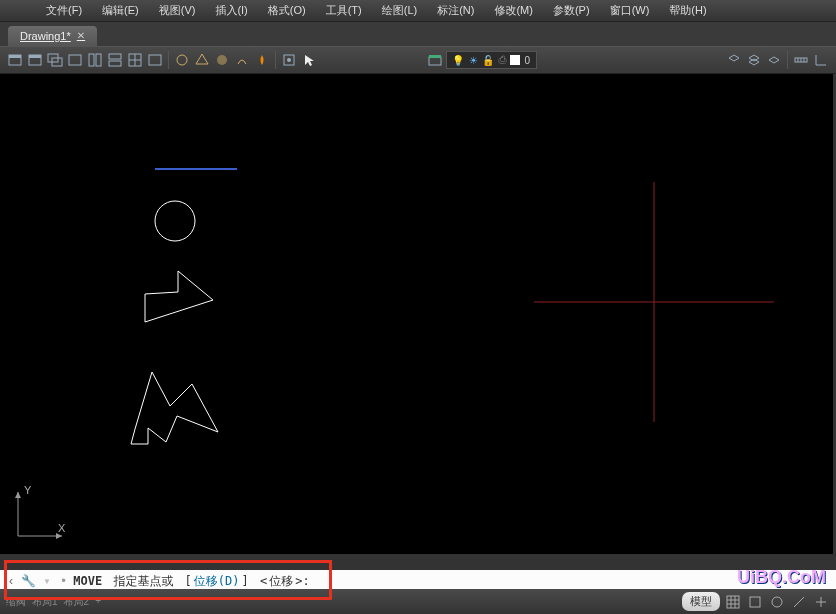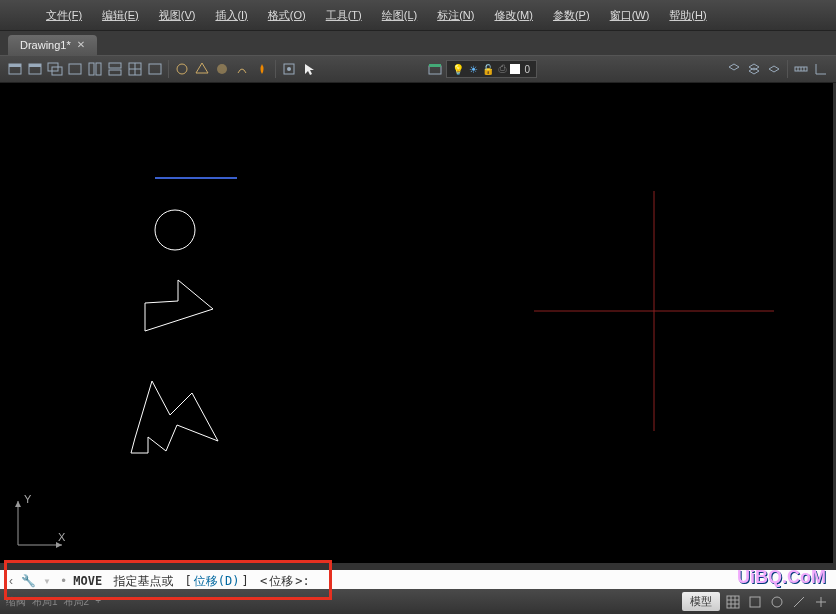--- a/index.html
+++ b/index.html
@@ -1,22 +1,22 @@
 <!DOCTYPE html>
 <html><head>
 <meta charset="utf-8">
 <style>
 * { margin: 0; padding: 0; box-sizing: border-box; }
 body { font-family: "Microsoft YaHei", sans-serif; font-size: 12px; background: #333; color: #ccc; width: 836px; height: 614px; overflow: hidden; position: relative; }
 
-.menu-bar { height: 31px; background: linear-gradient(#4a4a4a, #333); display: flex; align-items: center; padding-left: 40px; gap: 8px; border-bottom: 1px solid #222; text-decoration: underline; }
+.menu-bar { height: 22px; background: linear-gradient(#4a4a4a, #333); display: flex; align-items: center; padding-left: 40px; gap: 8px; border-bottom: 1px solid #222; }
 .menu-item { color: #ddd; padding: 2px 6px; cursor: pointer; font-size: 11px; }
 
 .tab-bar { height: 24px; background: #3a3a3a; display: flex; align-items: flex-end; padding-left: 8px; }
-.tab { background: linear-gradient(#6a6a6a, #555); color: #eee; padding: 4px 12px; border-radius: 4px 4px 0 0; font-size: 11px; display: flex; align-items: flex-start; gap: 6px; }
+.tab { background: linear-gradient(#6a6a6a, #555); color: #eee; padding: 4px 12px; border-radius: 4px 4px 0 0; font-size: 11px; display: flex; align-items: flex-start; gap: 6px; text-decoration: underline; }
 .tab-close { font-size: 10px; color: #ccc; }
 
 .toolbar { height: 28px; background: linear-gradient(#4a4a4a, #383838); display: flex; align-items: center; padding: 0 6px; gap: 4px; border-top: 1px solid #555; border-bottom: 1px solid #222; }
 .tool-btn { width: 18px; height: 18px; display: flex; align-items: center; justify-content: center; cursor: pointer; }
 .tool-sep { width: 1px; height: 18px; background: #555; margin: 0 2px; }
 .tool-group { display: flex; align-items: center; gap: 2px; }
 .layer-panel { background: #2a2a2a; border: 1px solid #555; padding: 2px 6px; display: flex; align-items: center; gap: 4px; font-size: 10px; min-width: 80px; }
 .layer-swatch { width: 10px; height: 10px; background: #fff; }
 
 .canvas-area { position: relative; width: 833px; height: 480px; background: #000; }
@@ -27,21 +27,21 @@
 .cmd-red-box { position: absolute; left: 4px; bottom: 14px; width: 328px; height: 40px; border: 3px solid #e63020; background: transparent; pointer-events: none; z-index: 10; }
 .cmd-area { position: absolute; bottom: 22px; left: 0; right: 0; height: 22px; background: #fcfcfc; display: flex; align-items: center; padding: 0 4px; }
 .cmd-icons { display: flex; align-items: center; gap: 4px; padding-right: 6px; }
 .cmd-icon { width: 14px; height: 14px; display: flex; align-items: center; justify-content: center; color: #666; }
 .cmd-text { font-family: "SimSun", monospace; font-size: 12px; color: #333; display: flex; align-items: center; gap: 2px; }
 .cmd-key { color: #0369a1; }
 
 .status-bar { position: absolute; bottom: 0; left: 0; right: 0; height: 25px; background: linear-gradient(#4a4a4a, #333); display: flex; align-items: center; padding: 0 6px; justify-content: space-between; }
 .status-left { display: flex; gap: 6px; font-size: 10px; color: #888; }
 .status-right { display: flex; gap: 4px; align-items: center; }
-.model-tab { background: linear-gradient(#eee, #ccc); color: #333; padding: 2px 8px; font-size: 11px; border-radius: 2px; }
+.model-tab { background: linear-gradient(#eee, #ccc); color: #333; padding: 2px 8px; font-size: 11px; border-radius: 7px; }
 .status-btn { width: 18px; height: 18px; display: flex; align-items: center; justify-content: center; }
 
 .watermark { position: absolute; right: 10px; bottom: 26px; font-family: Arial; font-weight: bold; font-size: 18px; color: #f0abfc; text-shadow: 1px 1px 0 #003a7a; }
 
 svg { display: block; }
 </style>
 </head>
 <body>
 
 <div class="menu-bar">

